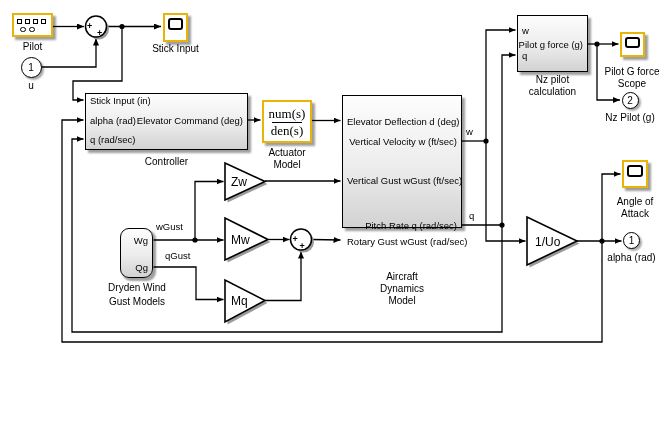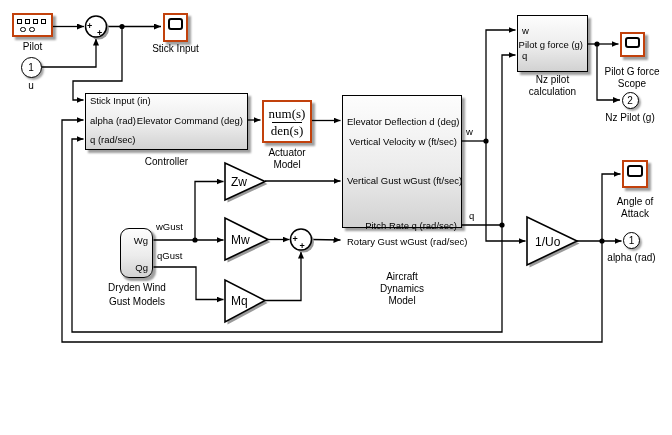--- a/index.html
+++ b/index.html
@@ -2,21 +2,21 @@
 <html><head>
 <meta charset="utf-8">
 <style>
   html,body{margin:0;padding:0;background:#fff;}
   .canvas{position:relative;width:672px;height:435px;background:#fff;
           font-family:"Liberation Sans",sans-serif;color:#000;overflow:hidden;}
   svg.wires{position:absolute;left:0;top:0;z-index:1;}
   .blk{position:absolute;z-index:2;box-sizing:border-box;}
   .grad{background:linear-gradient(180deg,#fdfdfd 0%,#ececec 55%,#d2d2d2 100%);
         border:1.3px solid #000;box-shadow:2.5px 2.5px 2px rgba(0,0,0,0.38);}
-  .white{background:#fff;border:2px solid #c2410c;box-shadow:2.5px 2.5px 2px rgba(0,0,0,0.38);}
+  .white{background:#fff;border:2px solid #eab308;box-shadow:2.5px 2.5px 2px rgba(0,0,0,0.38);}
   .portL{position:absolute;left:4px;font-size:9.5px;line-height:1;white-space:nowrap;transform:translateY(-50%);}
   .portR{position:absolute;right:4px;font-size:9.5px;line-height:1;white-space:nowrap;text-align:right;transform:translateY(-50%);}
   .name{position:absolute;z-index:2;font-size:10px;line-height:12px;text-align:center;white-space:nowrap;transform:translateX(-50%);}
   .sig{position:absolute;z-index:2;font-size:9.5px;line-height:1;white-space:nowrap;}
   .gaintxt{position:absolute;z-index:2;font-size:12px;line-height:1;transform:translateY(-50%);}
   .plus{position:absolute;z-index:2;font-size:9px;font-weight:bold;line-height:1;}
   .pcirc{position:absolute;z-index:2;box-sizing:border-box;border:1.4px solid #000;border-radius:50%;
          background:#fff;display:flex;align-items:center;justify-content:center;font-size:10px;
          box-shadow:2px 2px 2px rgba(0,0,0,0.35);}
   .screen{position:absolute;box-sizing:border-box;border:2px solid #000;border-radius:3px;background:#fff;}
@@ -197,15 +197,15 @@
   <div class="gaintxt" style="left:231px;top:182px;">Zw</div>
   <div class="gaintxt" style="left:231px;top:240px;">Mw</div>
   <div class="gaintxt" style="left:231px;top:301px;">Mq</div>
 
   <span class="plus" style="left:292.5px;top:234.5px;">+</span>
   <span class="plus" style="left:299.5px;top:242px;">+</span>
 
   <div class="sig" style="left:466px;top:127px;">w</div>
   <div class="sig" style="left:469px;top:211px;">q</div>
   <div class="sig" style="left:156px;top:222px;">wGust</div>
-  <div class="sig" style="left:157px;top:251px;">qGust</div>
+  <div class="sig" style="left:157px;top:251px;padding-left:8px;">qGust</div>
 
 </div>
 
 </body></html>

